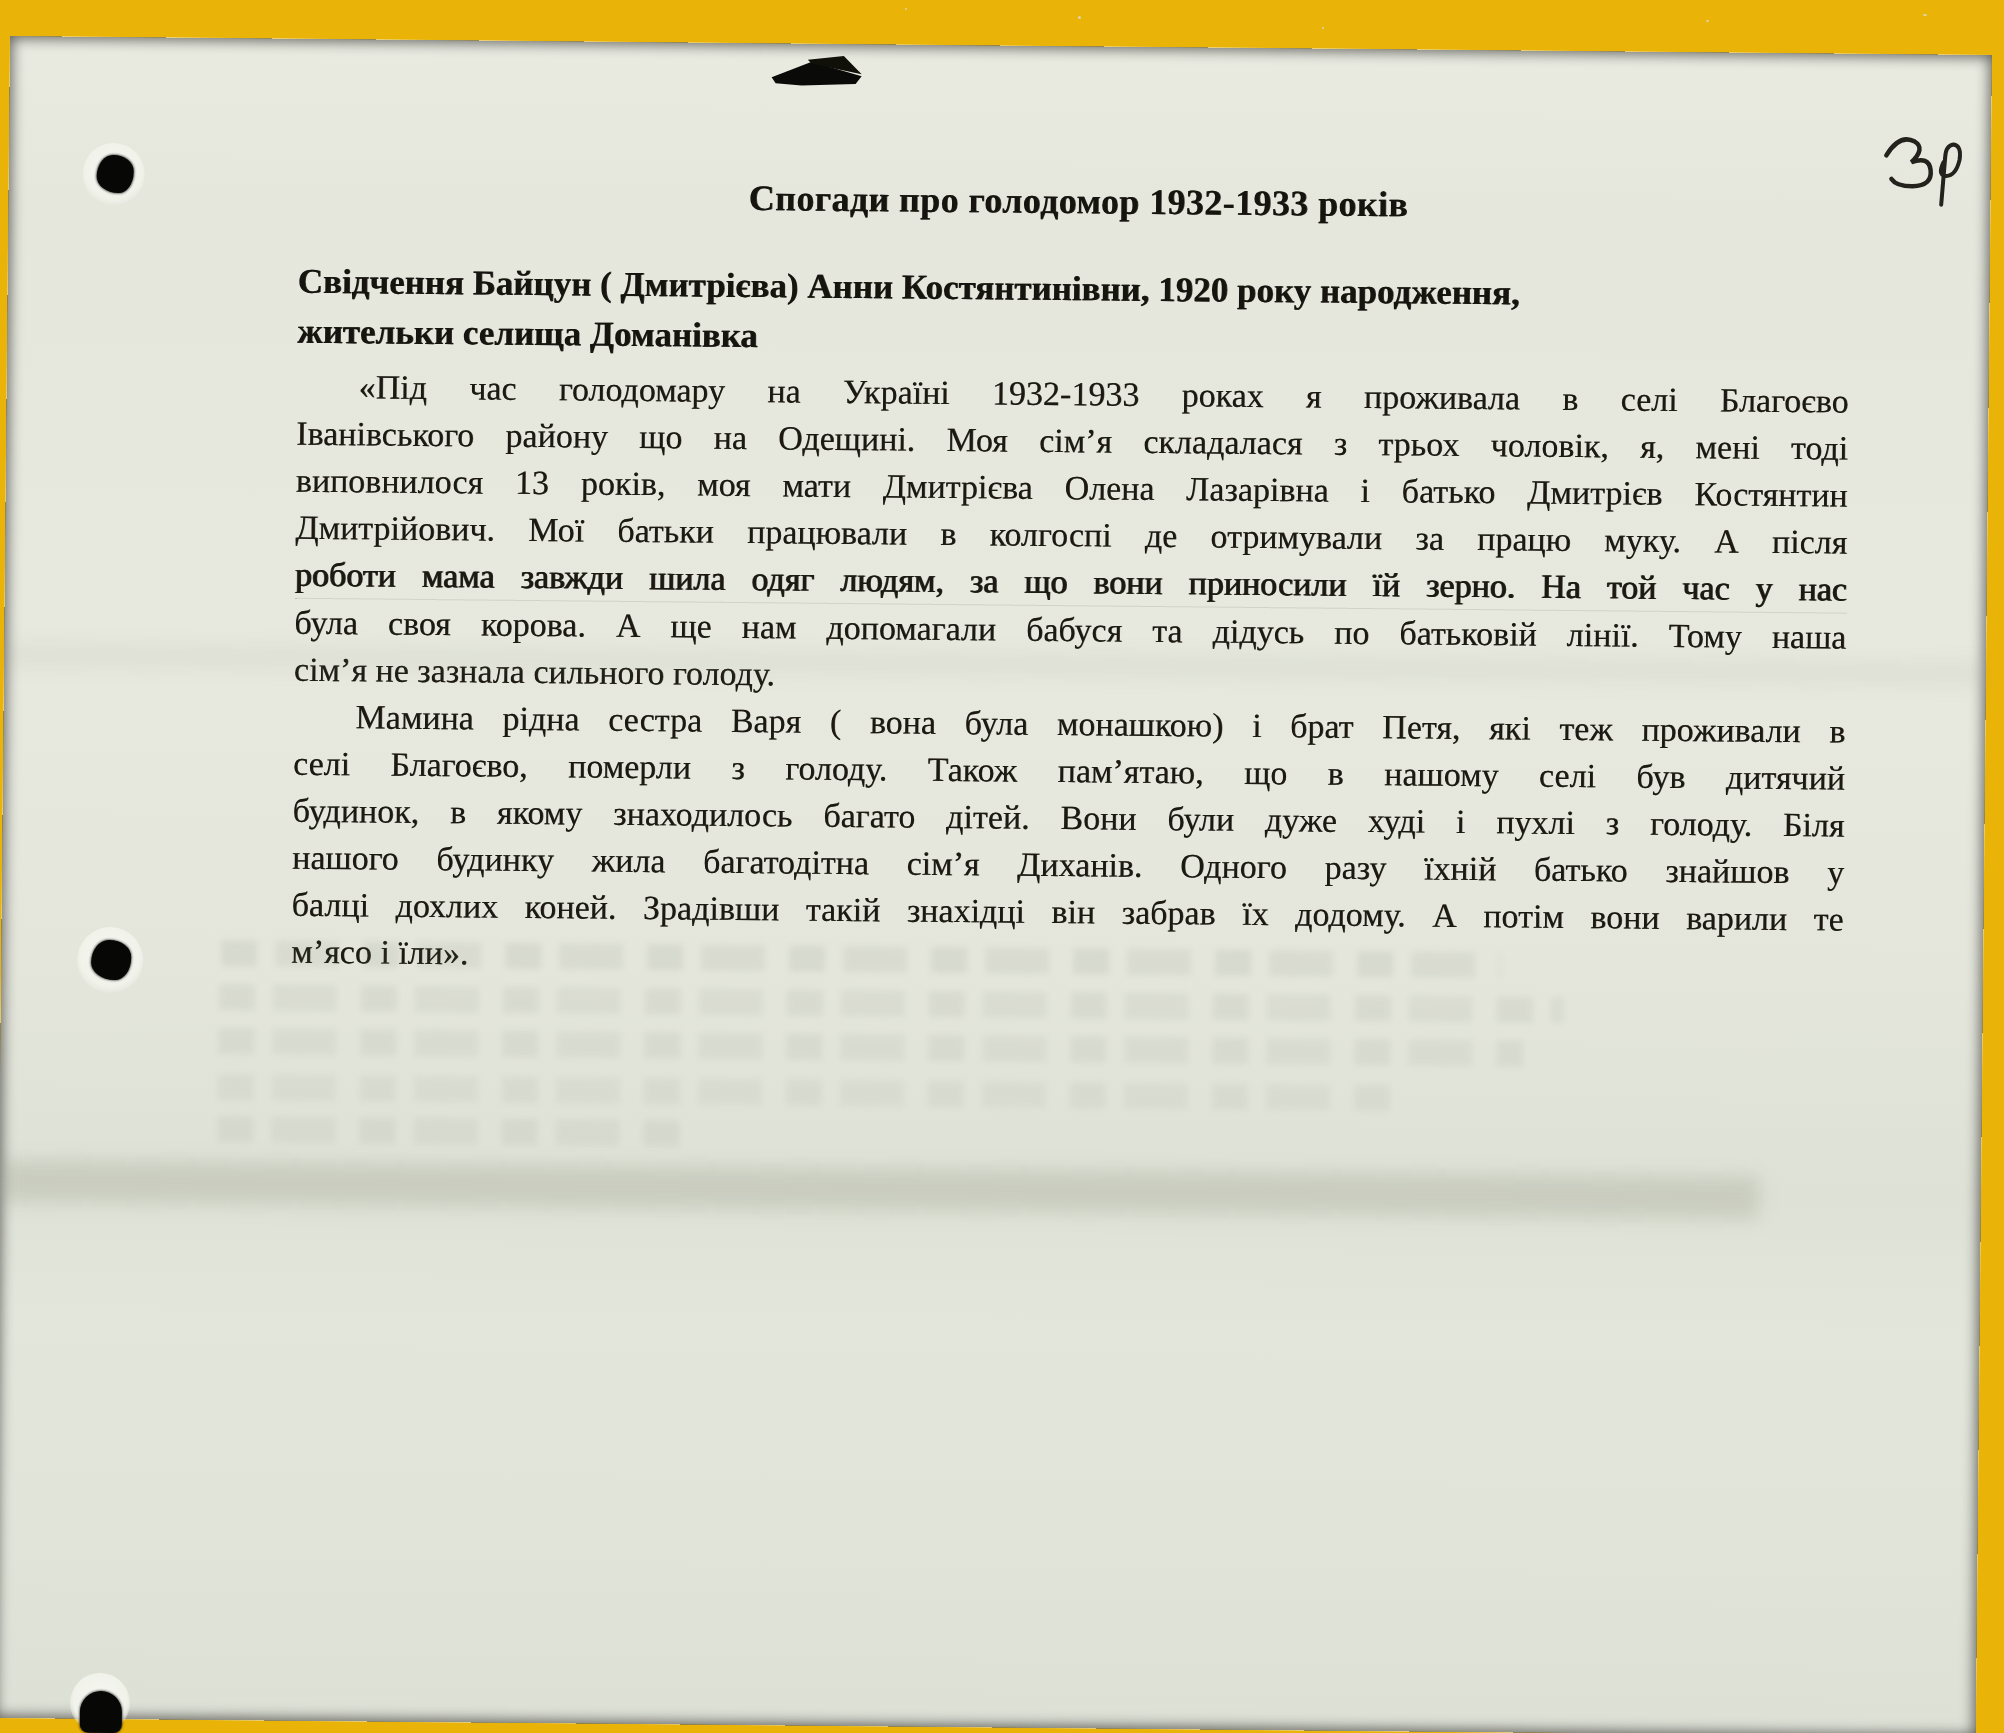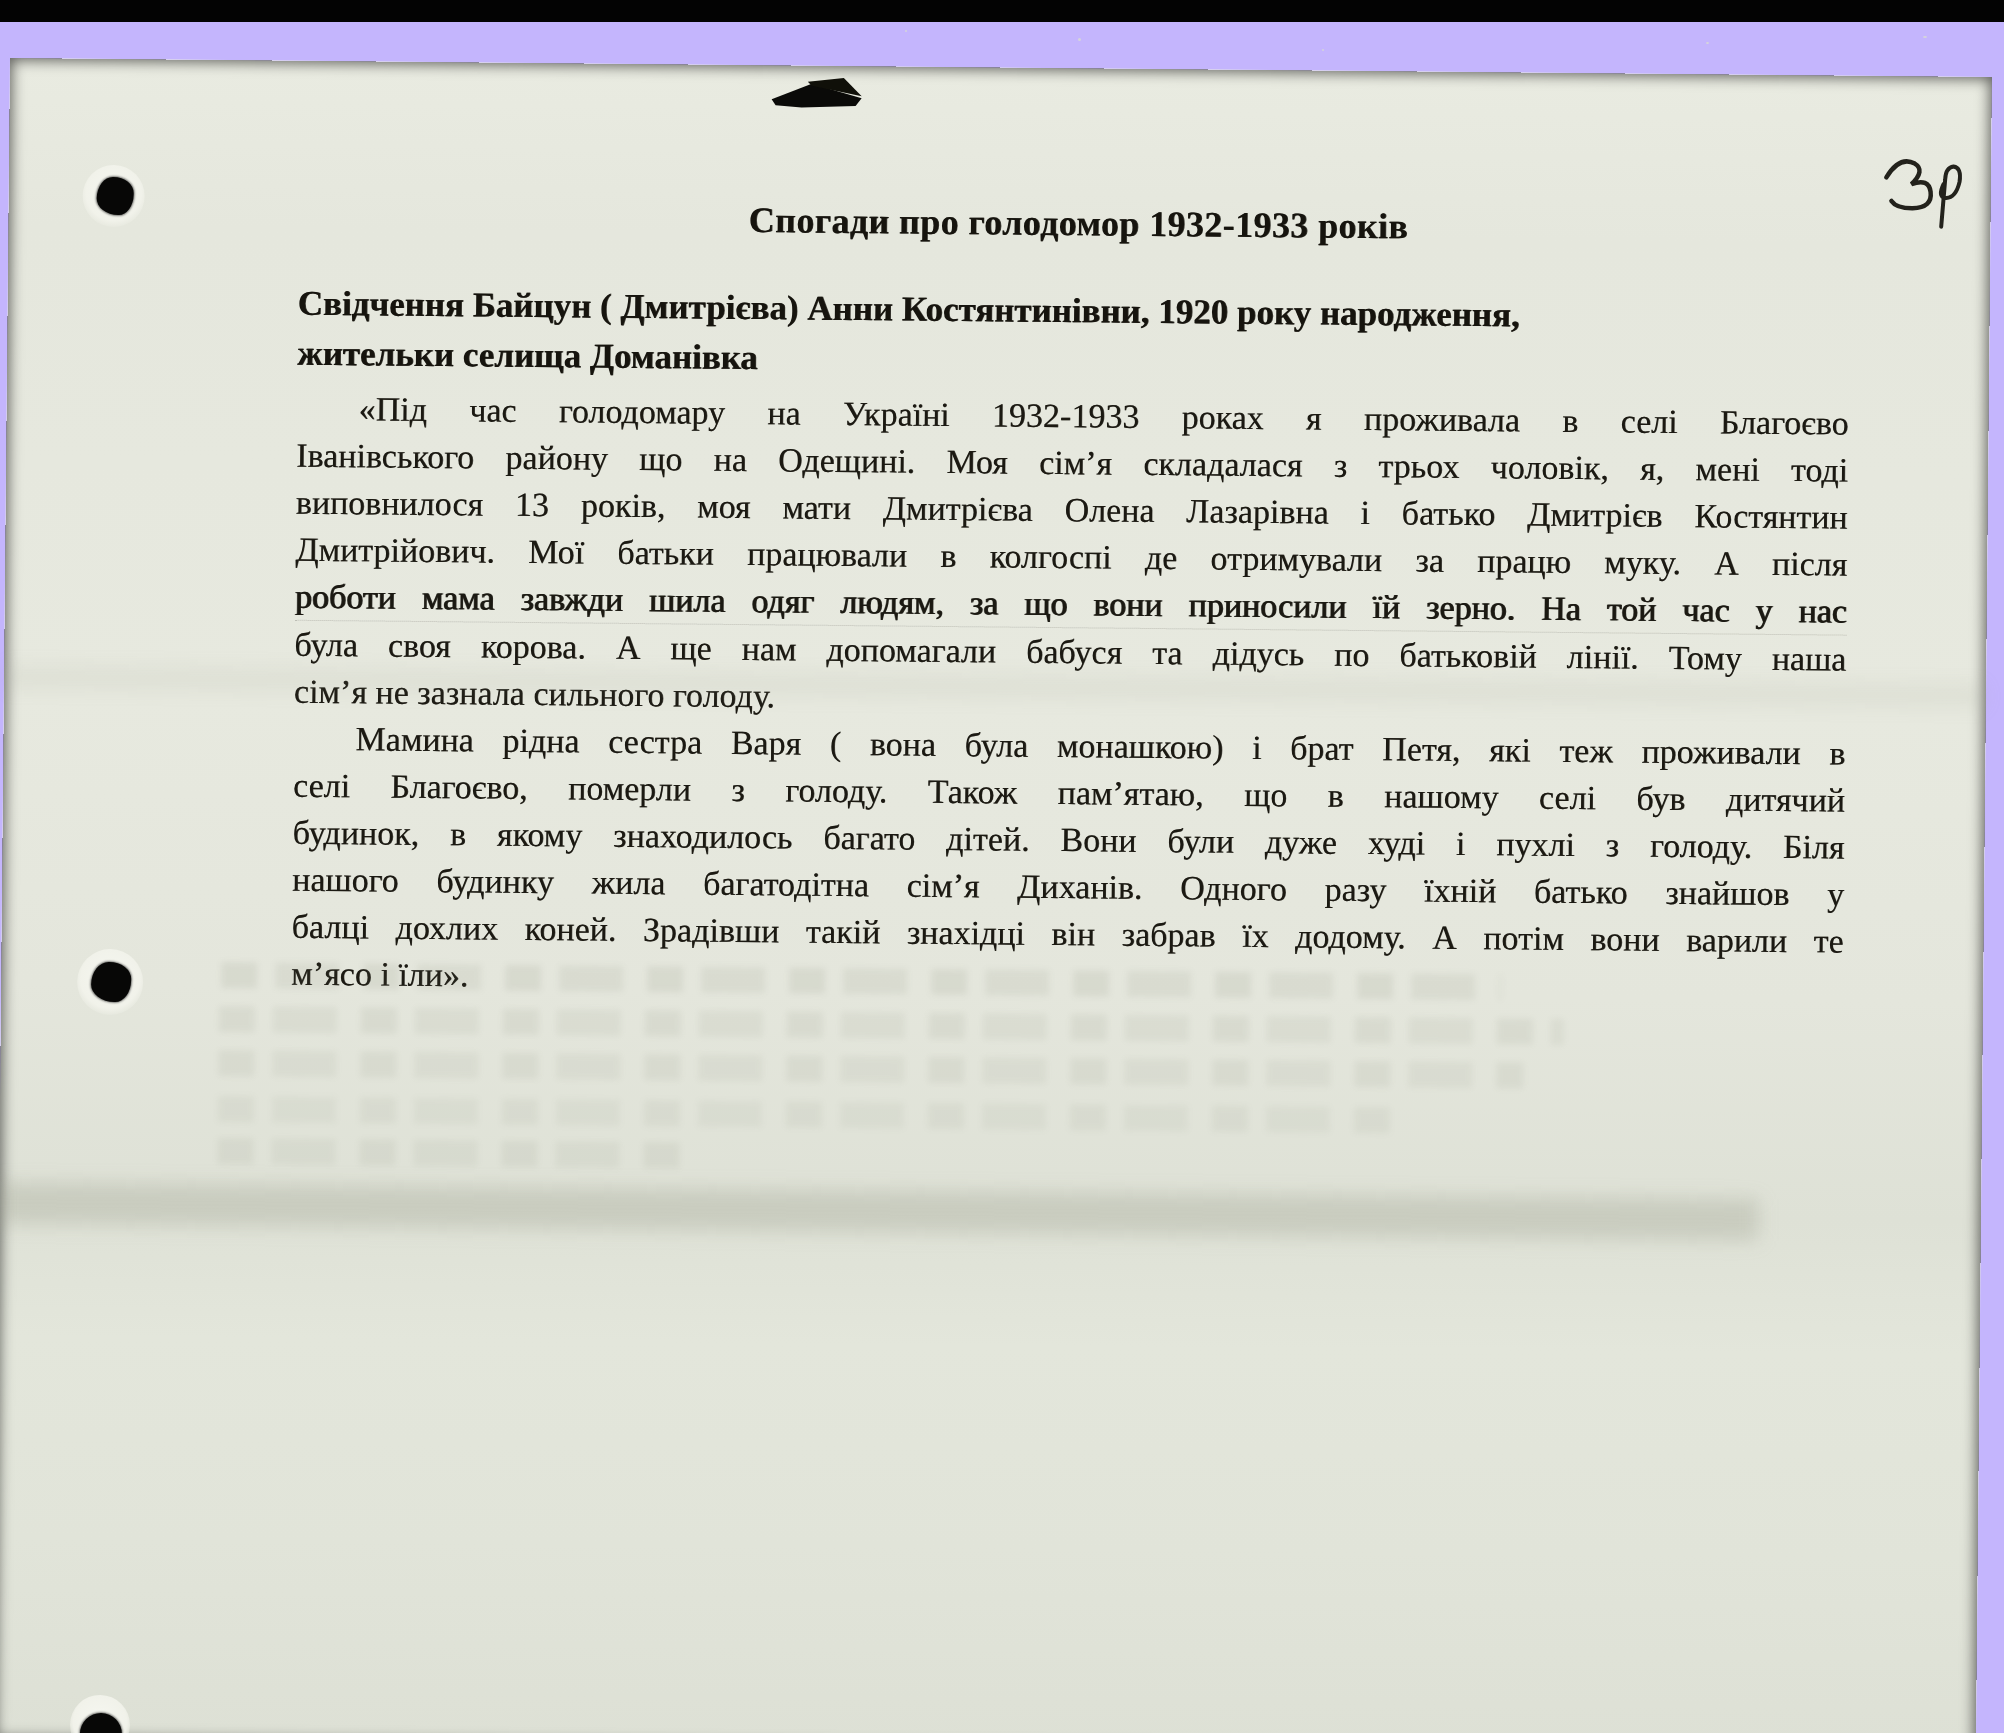--- a/index.html
+++ b/index.html
@@ -7,22 +7,21 @@
     padding: 0;
     width: 2004px;
     height: 1733px;
     background: #030303;
     overflow: hidden;
     font-family: "Liberation Serif", "DejaVu Serif", serif;
   }
   #scan-bed {
     position: absolute;
     inset: 0;
-    background: #c4b5fd;
-    margin-top: 22px;
+    background: #eab308;
   }
   .speck {
     position: absolute;
     background: #d9dcd2;
     border-radius: 50%;
     opacity: .8;
   }
   
   #paper {
     position: absolute;

